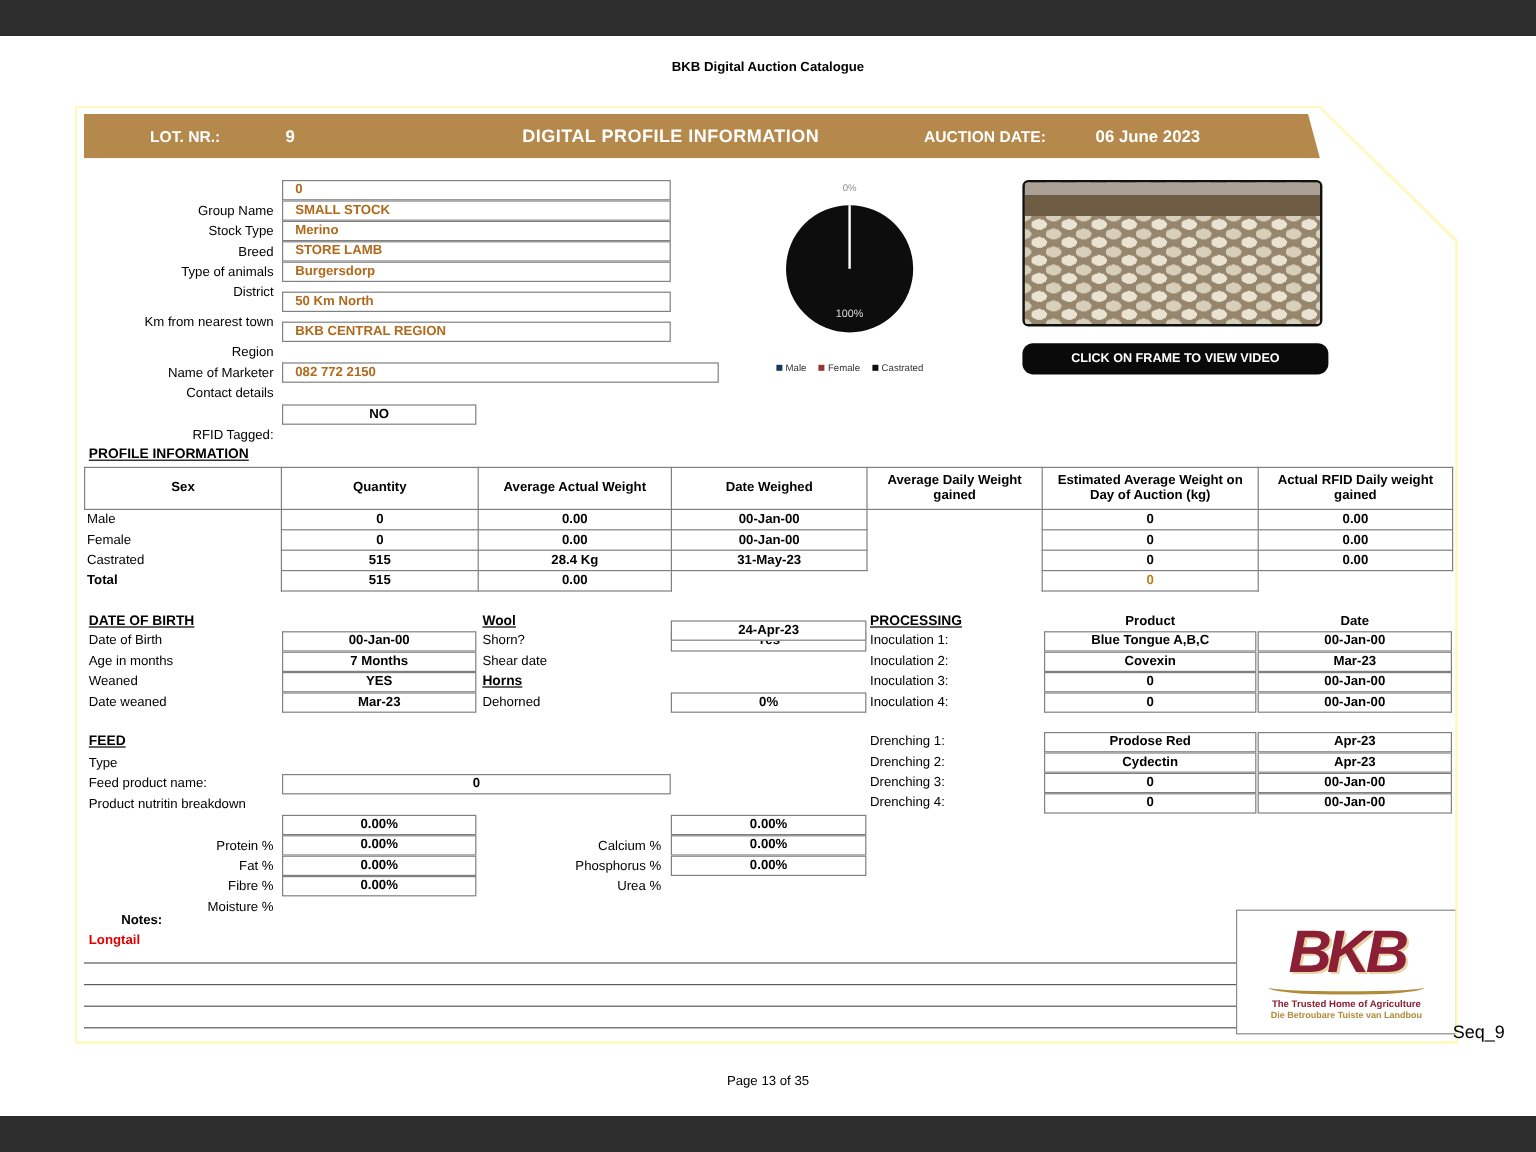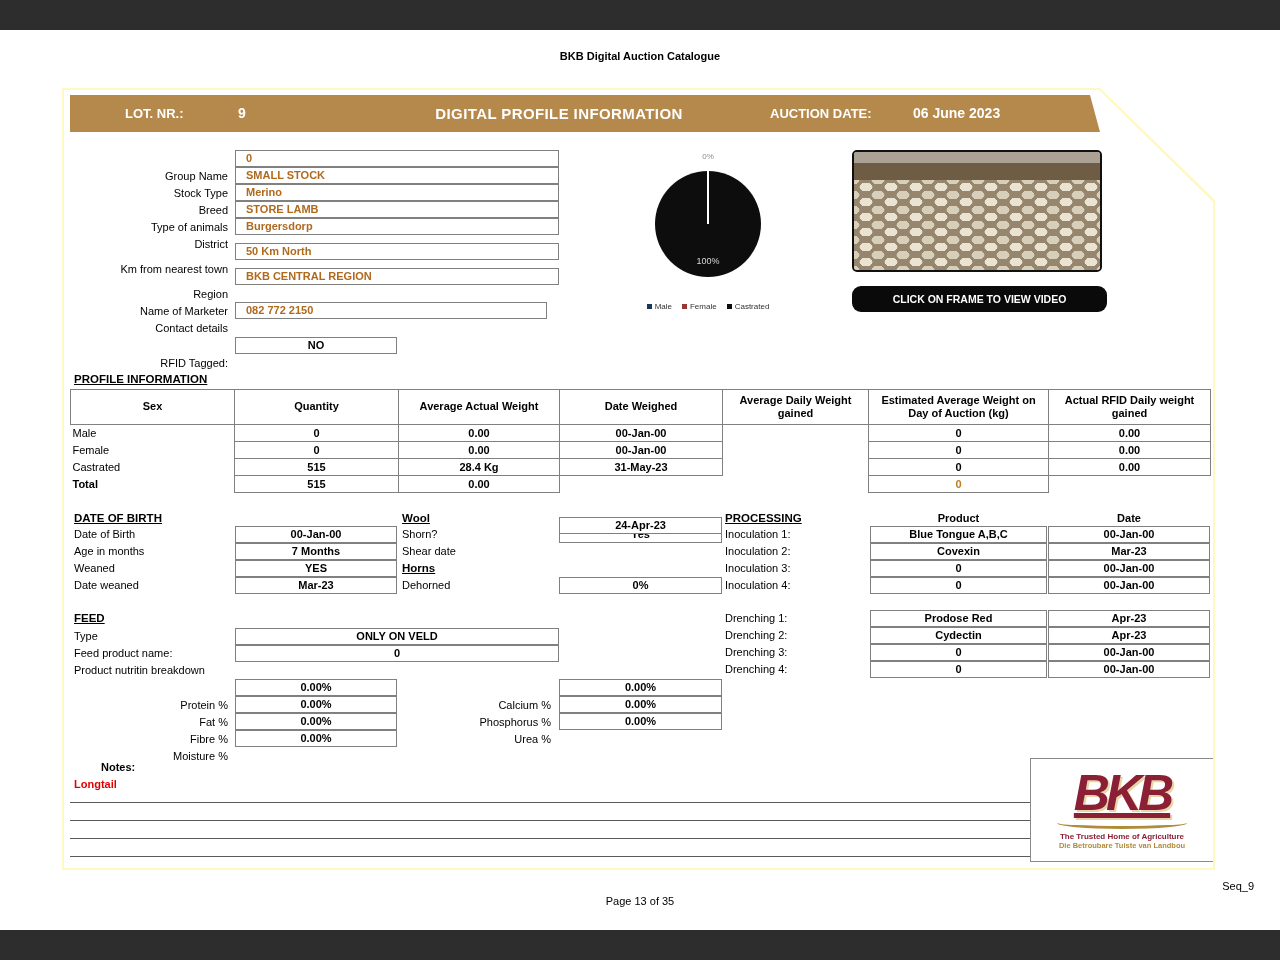--- a/index.html
+++ b/index.html
@@ -6,21 +6,21 @@
   body {
     width:1280px; height:960px; overflow:hidden; background:#ffffff;
     font-family:"Liberation Sans","DejaVu Sans",sans-serif; color:#000;
     position:relative;
   }
   .bar { position:absolute; left:0; width:1280px; height:30px; background:#2d2d2d; }
   .bar.top { top:0; }
   .bar.bottom { top:930px; }
   .doc-title { position:absolute; left:0; right:0; top:50px; text-align:center; font-size:11px; font-weight:700; }
   .footer-page { position:absolute; left:0; right:0; top:895px; text-align:center; font-size:11px; }
-  .footer-seq { position:absolute; right:26px; top:880px; font-size:11px; }
+  .footer-seq { position:absolute; right:26px; top:852px; font-size:15px; }
 
   
   .page { position:absolute; left:62px; top:88px; width:1153px; height:782px; background:#fef9c3;
           clip-path:polygon(0 0, 1038px 0, 1153px 112px, 1153px 782px, 0 782px); }
   .page-inner { position:absolute; left:2px; top:2px; width:1149px; height:778px; background:#ffffff;
           clip-path:polygon(0 0, 1035px 0, 1149px 112px, 1149px 778px, 0 778px); }
 
   
   .hdr { position:absolute; left:6px; top:5px; width:1030px; height:37px; background:#b5894c; color:#fff;
          clip-path:polygon(0 0, calc(100% - 10px) 0, 100% 100%, 0 100%); }
@@ -76,21 +76,21 @@
 
   
   .rule { position:absolute; left:6px; width:960px; border-top:1px solid #5a5a5a; height:0; }
   .notes-label { position:absolute; font-size:11px; font-weight:700;margin-left:27px; }
   .notes-value { position:absolute; font-size:11px; font-weight:700; color:#e10000; }
 
   
   .logo-box { position:absolute; left:966px; top:668px; width:182px; height:102px; background:#fff;
               border:1px solid #8a8a8a; display:flex; flex-direction:column; align-items:center; justify-content:center; }
   .bkb-text { font-size:50px; font-weight:900; font-style:italic; color:#8b1f35; letter-spacing:-4px; line-height:0.9;
-              text-shadow:2px 2px 0 rgba(202,161,60,0.45);text-decoration:underline; }
+              text-shadow:2px 2px 0 rgba(202,161,60,0.45); }
   .swoosh { width:130px; height:9px; border-bottom:3px solid #b08c3a; border-radius:50%; margin:1px 0 3px; }
   .tag-en { font-size:8px; font-weight:700; color:#8b1f35; }
   .tag-af { font-size:7.5px; font-weight:700; color:#b08c3a; }
 </style>
 </head>
 <body>
 
 <div class="bar top"></div>
 
 <div class="doc-title">BKB Digital Auction Catalogue</div>
@@ -115,21 +115,21 @@
     <div class="slabel r" style="left:0;top:111px;width:168px">Type of animals</div>
     <div class="vbox vorange" style="left:171px;top:111px;width:324px">STORE LAMB</div>
     <div class="slabel r" style="left:0;top:128px;width:168px">District</div>
     <div class="vbox vorange" style="left:171px;top:128px;width:324px">Burgersdorp</div>
     <div class="slabel r" style="left:0;top:153px;width:168px">Km from nearest town</div>
     <div class="vbox vorange" style="left:171px;top:153px;width:324px">50 Km North</div>
     <div class="slabel r" style="left:0;top:178px;width:168px">Region</div>
     <div class="vbox vorange" style="left:171px;top:178px;width:324px">BKB CENTRAL REGION</div>
     <div class="slabel r" style="left:0;top:195px;width:168px">Name of Marketer</div>
     <div class="slabel r" style="left:0;top:212px;width:168px">Contact details</div>
-    <div class="vbox vorange" style="left:171px;top:212px;width:312px">082 772 2150</div>
+    <div class="vbox vorange" style="left:171px;top:212px;width:364px">082 772 2150</div>
 
     <div class="slabel r" style="left:0;top:247px;width:168px">RFID Tagged:</div>
     <div class="vbox vcenter" style="left:171px;top:247px;width:162px">NO</div>
 
     <div class="pie-top">0%</div>
     <div class="pie">
       <div class="pie-tick"></div>
     </div>
     <div class="pie-val">100%</div>
     <div class="legend">
@@ -245,21 +245,20 @@
     <div class="vbox vcenter" style="left:984px;top:453px;width:162px">Mar-23</div>
     <div class="slabel" style="left:661px;top:470px">Inoculation 3:</div>
     <div class="vbox vcenter" style="left:806px;top:470px;width:177px">0</div>
     <div class="vbox vcenter" style="left:984px;top:470px;width:162px">00-Jan-00</div>
     <div class="slabel" style="left:661px;top:487px">Inoculation 4:</div>
     <div class="vbox vcenter" style="left:806px;top:487px;width:177px">0</div>
     <div class="vbox vcenter" style="left:984px;top:487px;width:162px">00-Jan-00</div>
 
     <div class="sechead" style="left:10px;top:520px">FEED</div>
     <div class="slabel" style="left:10px;top:538px">Type</div>
-    <div class="vbox vcenter" style="left:171px;top:538px;width:324px">ONLY ON VELD</div>
     <div class="slabel" style="left:10px;top:555px">Feed product name:</div>
     <div class="vbox vcenter" style="left:171px;top:555px;width:324px">0</div>
     <div class="slabel" style="left:10px;top:572px">Product nutritin breakdown</div>
 
     <div class="slabel r" style="left:0;top:589px;width:168px">Protein %</div>
     <div class="vbox vcenter" style="left:171px;top:589px;width:162px">0.00%</div>
     <div class="slabel r" style="left:0;top:606px;width:168px">Fat %</div>
     <div class="vbox vcenter" style="left:171px;top:606px;width:162px">0.00%</div>
     <div class="slabel r" style="left:0;top:623px;width:168px">Fibre %</div>
     <div class="vbox vcenter" style="left:171px;top:623px;width:162px">0.00%</div>

